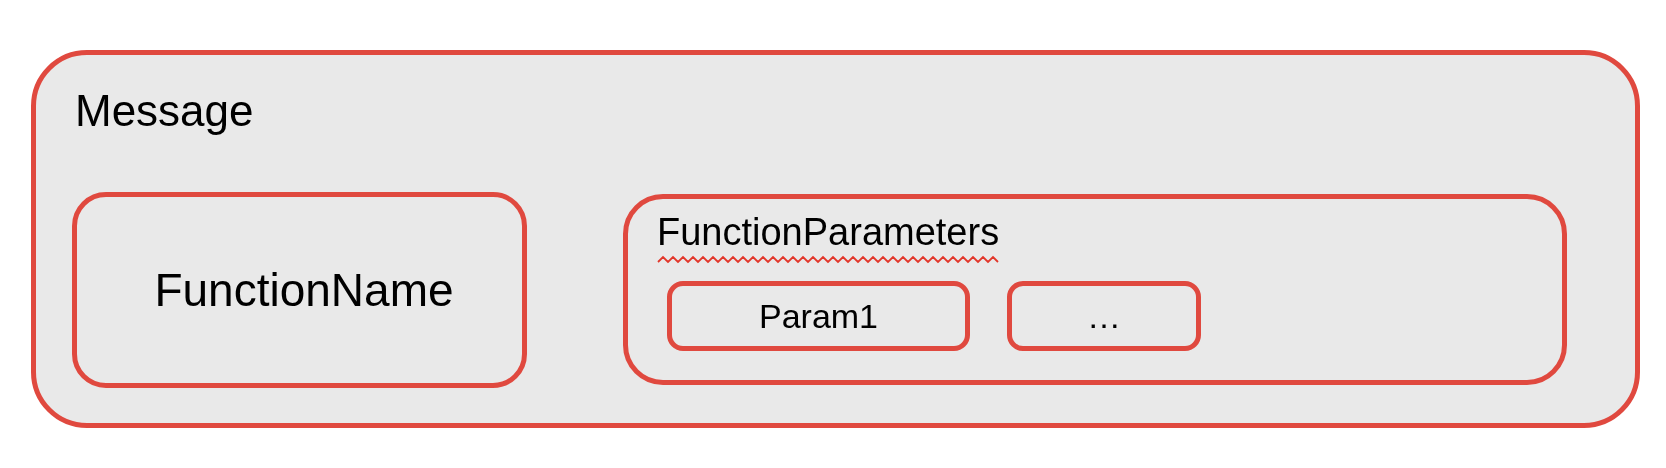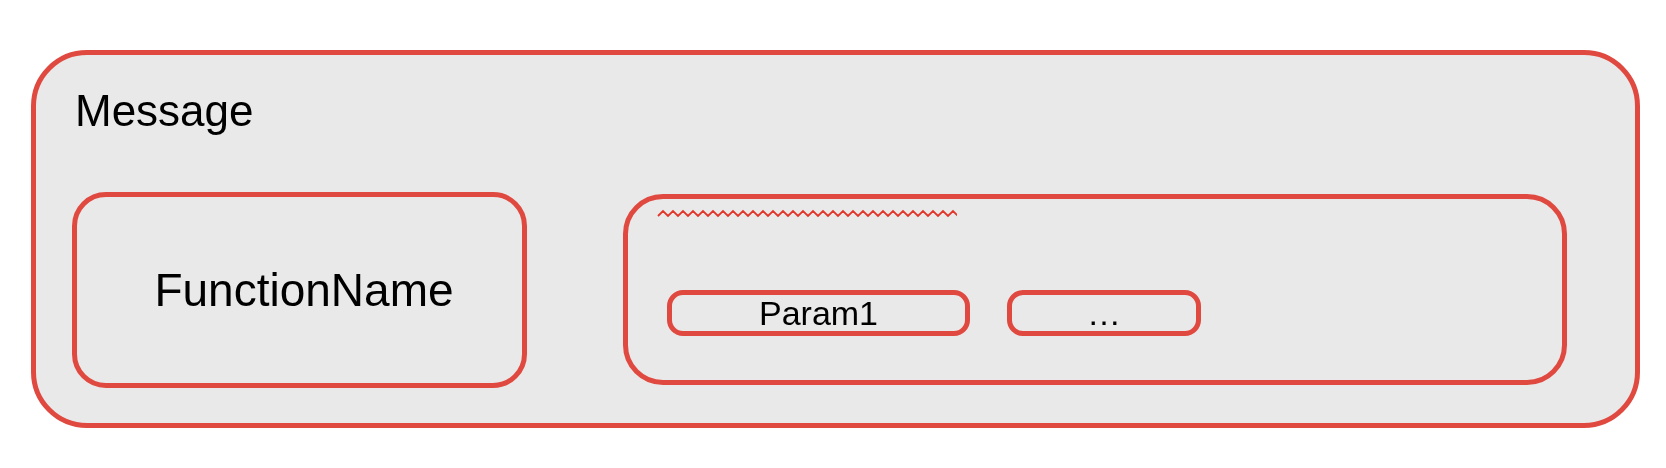--- a/index.html
+++ b/index.html
@@ -80,27 +80,26 @@
   }
   
   .param-row {
     position: absolute;
     left: 39px; top: 82px;
     height: 66px;
     display: flex;
     gap: 37px;
   }
   .param-box {
-    height: 46px;
+    height: 70px;
     border: 5px solid var(--border-red, #e0493f);
     border-radius: 16px;
     display: flex;
     align-items: center;
     justify-content: center;
-    margin-top: 9px;
   }
   .param-box.p1 { width: 303px; }
   .param-box.p2 { width: 297px; }
   .param-box.p3 { width: 194px; }
   .param-label {
     font-size: 34px;
     white-space: nowrap;
   }
 </style>
 </head>
@@ -112,20 +111,21 @@
 
     <div class="message-label">Message</div>
 
     <div class="fn-box">
       <span class="fn-label">FunctionName</span>
     </div>
 
     <div class="fp-box">
 
       <div class="fp-label-wrap">
+        <span class="fp-label">FunctionParameters</span>
         <svg class="zigzag" xmlns="http://www.w3.org/2000/svg">
           <path fill="none" style="stroke: var(--squiggle-red, #e2362a); stroke-width: 1.8;" d="M1 7 L6 2 L11 7 L16 2 L21 7 L26 2 L31 7 L36 2 L41 7 L46 2 L51 7 L56 2 L61 7 L66 2 L71 7 L76 2 L81 7 L86 2 L91 7 L96 2 L101 7 L106 2 L111 7 L116 2 L121 7 L126 2 L131 7 L136 2 L141 7 L146 2 L151 7 L156 2 L161 7 L166 2 L171 7 L176 2 L181 7 L186 2 L191 7 L196 2 L201 7 L206 2 L211 7 L216 2 L221 7 L226 2 L231 7 L236 2 L241 7 L246 2 L251 7 L256 2 L261 7 L266 2 L271 7 L276 2 L281 7 L286 2 L291 7 L296 2 L301 7 L306 2 L311 7 L316 2 L321 7 L326 2 L331 7 L336 2 L341 7"></path>
         </svg>
       </div>
 
       <div class="param-row">
         <div class="param-box p1">
           <span class="param-label">Param1</span>
         </div>
         <div class="param-box p3">

